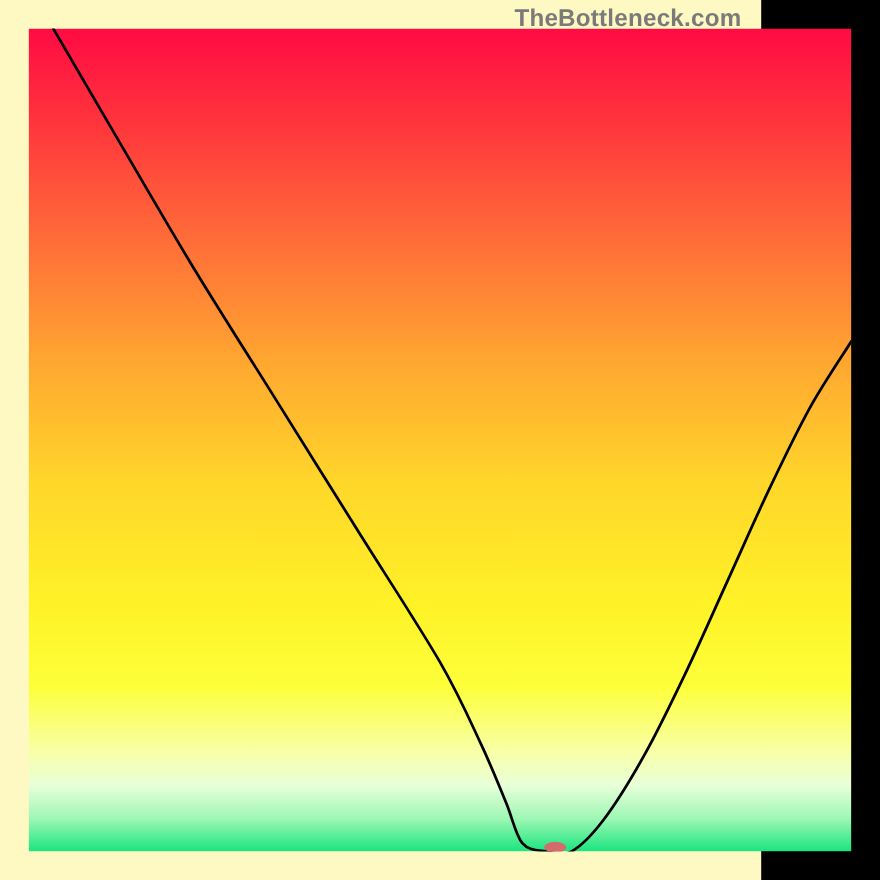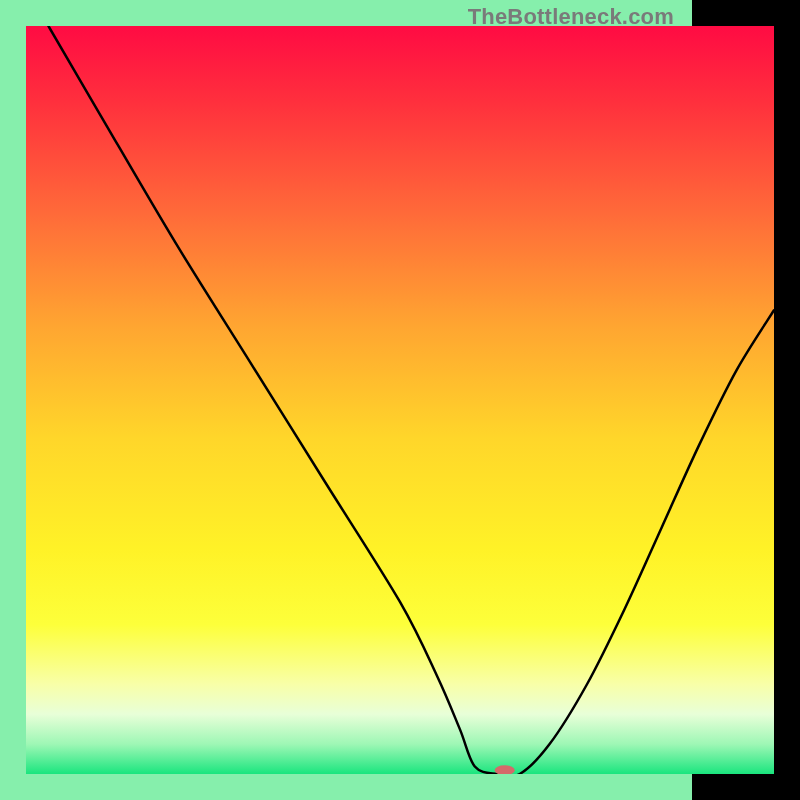--- a/index.html
+++ b/index.html
@@ -10,21 +10,21 @@
     background: #000;
     overflow: hidden;
     font-family: Arial, Helvetica, sans-serif;
   }
   .frame {
     position: absolute;
     left: 0;
     top: 0;
     width: 692px;
     height: 800px;
-    background: #86efac;
+    background: #fef9c3;
   }
   .watermark {
     position: absolute;
     top: 4px;
     right: 18px;
     color: #7a7a7a;
     font-size: 22px;
     font-weight: 600;
     letter-spacing: 0.2px;
     user-select: none;

